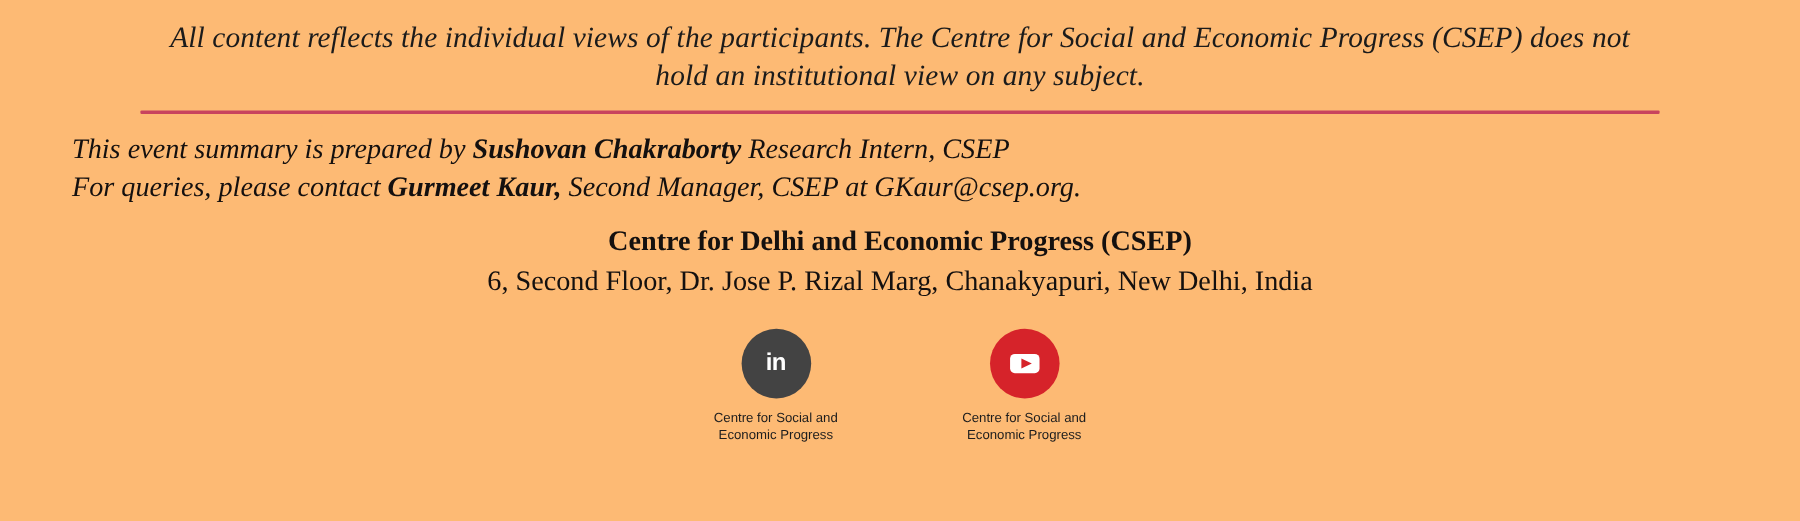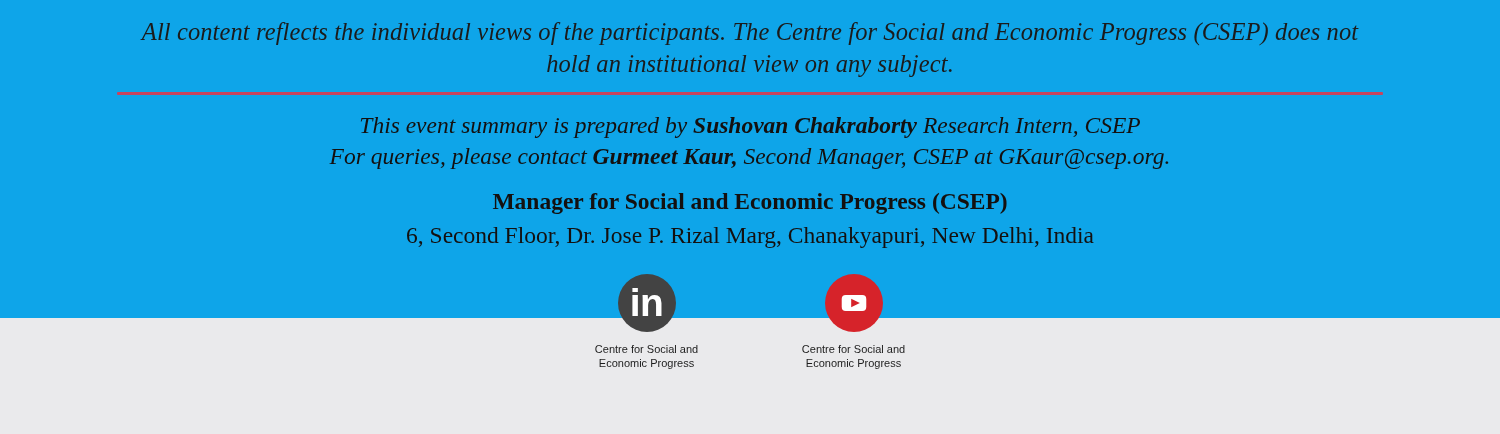--- a/index.html
+++ b/index.html
@@ -9,22 +9,22 @@
   body {
     width: 1500px;
     height: 434px;
     background: #eaeaec;
     font-family: "Liberation Serif", serif;
     overflow: hidden;
   }
   .page {
     position: relative;
     width: 1500px;
-    height: 318px;
-    background: #0ea5e9;
+    height: 434px;
+    background: #fdba74;
     box-sizing: border-box;
   }
 
   
   .disclaimer {
     margin: 0;
     padding: 16px 128px 0 128px;
     font-family: "Liberation Serif", serif;
     font-style: italic;
     font-size: 24.5px;
@@ -47,21 +47,21 @@
     top: 0;
     height: 3px;
     background: #c8445e;
     border-radius: 1px;
   }
 
   
   .credits {
     margin: 0;
     padding: 14px 60px 0 60px;
-    text-align: center;
+    text-align: left;
     font-family: "Liberation Serif", serif;
     font-style: italic;
     font-size: 23.5px;
     line-height: 1.33;
     color: #14100f;
   }
   .credits .nm {
     font-weight: bold;
     font-style: italic;
   }
@@ -123,21 +123,21 @@
     font-style: normal;
     font-weight: normal;
   }
   .cap-narrow { max-width: 128px; }
 
   
   .li-glyph {
     color: #ffffff;
     font-family: "Liberation Sans", sans-serif;
     font-weight: bold;
-    font-size: 39px;
+    font-size: 20px;
     line-height: 1;
     letter-spacing: -0.5px;
     padding-bottom: 2px;
   }
 </style>
 </head>
 <body>
 
 <div class="page">
 
@@ -149,21 +149,21 @@
   <div class="divider-wrap">
     <div class="divider"></div>
   </div>
 
   <p class="credits">
     <span><span>This event summary is prepared by </span><span class="nm">Sushovan Chakraborty</span><span> Research Intern, CSEP</span></span>
     <br>
     <span><span>For queries, please contact </span><span class="nm">Gurmeet Kaur,</span><span> Second Manager, CSEP at GKaur@csep.org.</span></span>
   </p>
 
-  <p class="org">Manager for Social and Economic Progress (CSEP)</p>
+  <p class="org">Centre for Delhi and Economic Progress (CSEP)</p>
   <p class="address">6, Second Floor, Dr. Jose P. Rizal Marg, Chanakyapuri, New Delhi, India</p>
 
   <div class="social-row">
 
     <div class="social-item">
       <div class="social-icon" style="background:#434343">
         <span class="li-glyph">in</span>
       </div>
       <div class="social-caption cap-narrow">Centre for Social and Economic Progress</div>
     </div>

